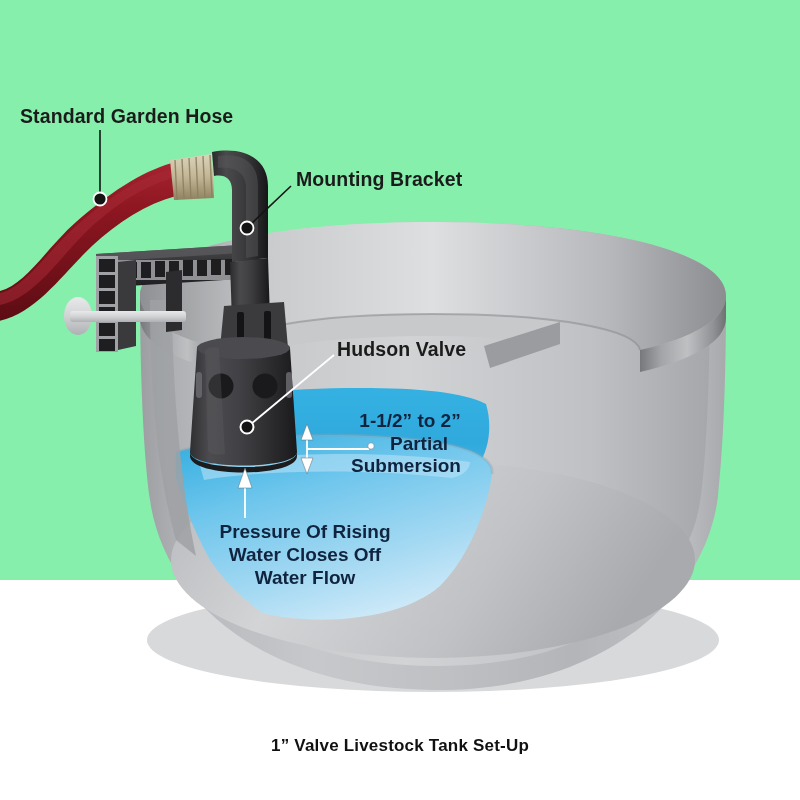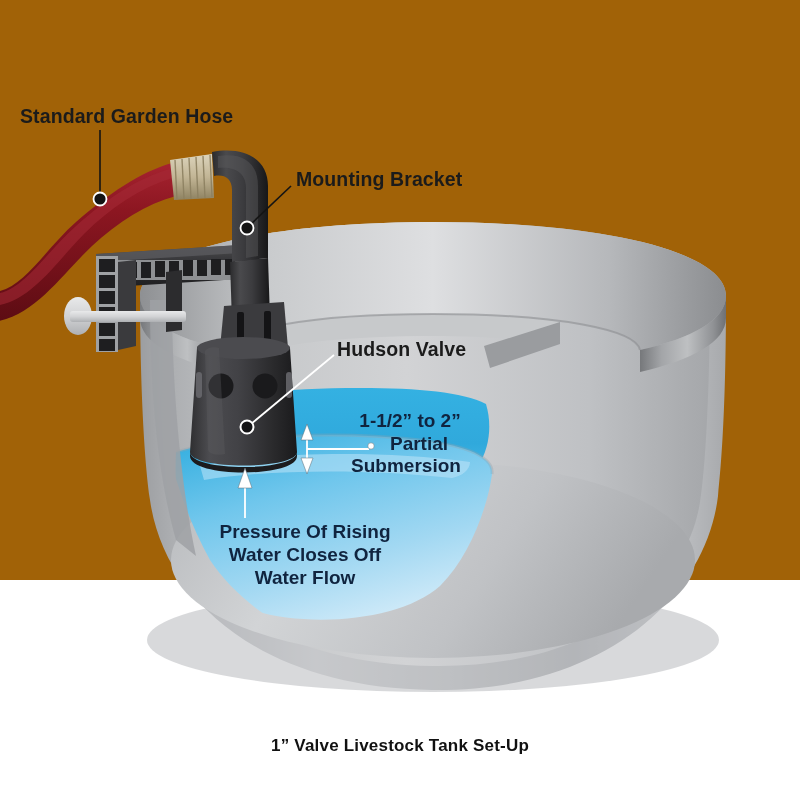--- a/index.html
+++ b/index.html
@@ -12,21 +12,21 @@
     width: 800px;
     height: 800px;
     overflow: hidden;
     font-family: "Liberation Sans", sans-serif;
     color: #1a1a1a;
   }
   #diagram-root {
     position: relative;
     width: 800px;
     height: 580px;
-    background: #a16207;
+    background: #86efac;
     text-align: center;
   }
   svg.scene {
     position: absolute;
     inset: 0;
     width: 800px;
     height: 800px;
     display: block;
   }
   

